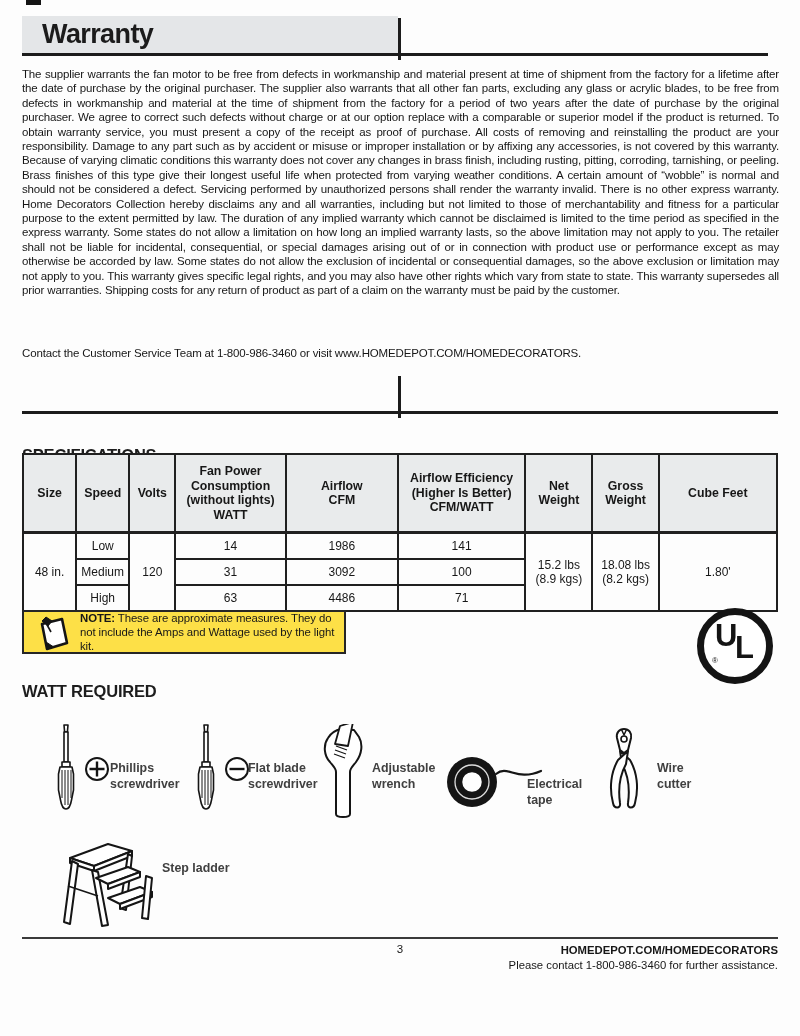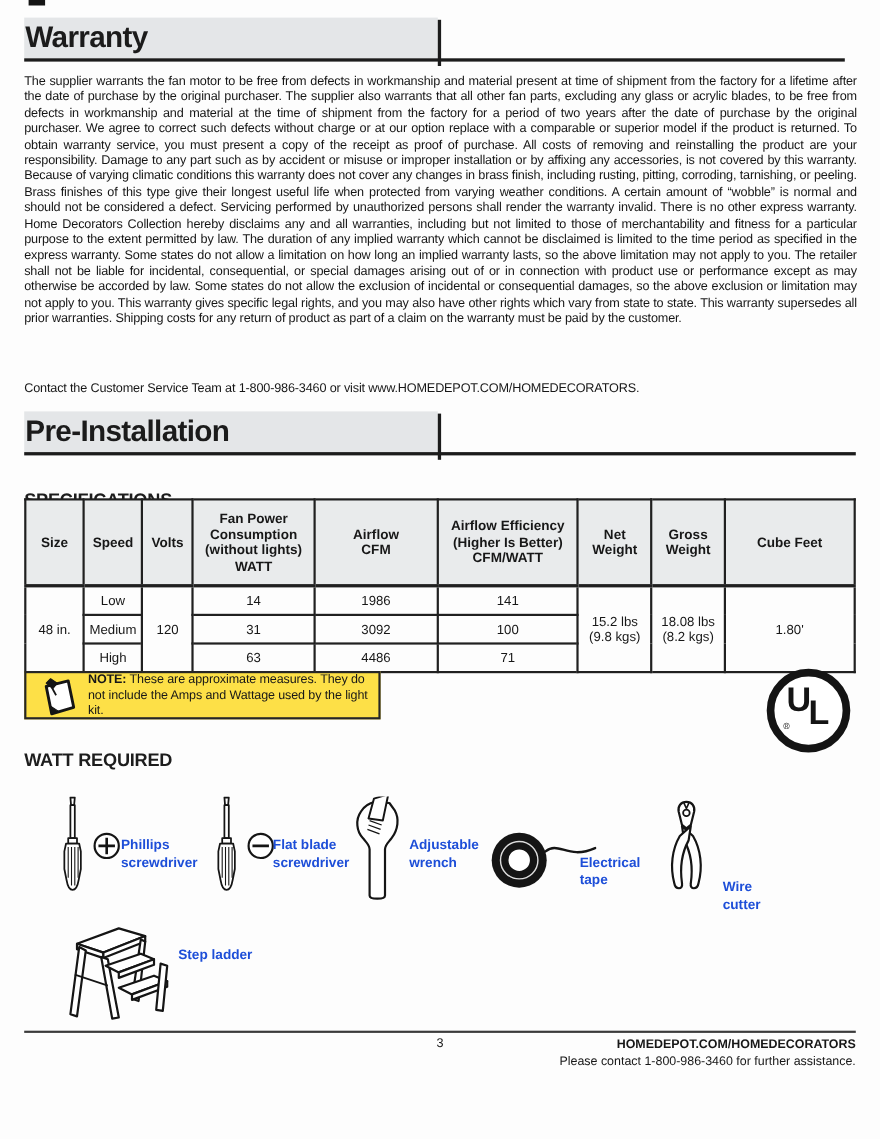--- a/index.html
+++ b/index.html
@@ -7,21 +7,21 @@
     position:relative; width:800px; height:1036px; background:#fdfdfd;
     font-family:"Liberation Sans", sans-serif; color:#171717; overflow:hidden;
   }
 
   .top-mark { position:absolute; left:26px; top:0; width:15px; height:5px; background:#141414; }
 
   
   .section-bar { position:absolute; left:22px; width:376px; height:37px; background:#e4e6e8; }
   .section-bar .t {
     font-size:27px; font-weight:bold; letter-spacing:-0.6px; line-height:37px;
-    padding-left:1px; color:#1b1b1b;
+    padding-left:20px; color:#1b1b1b;
   }
   .section-vline { position:absolute; width:3px; background:#1c1c1c; left:398px; }
   .section-rule { position:absolute; left:22px; height:3px; background:#1c1c1c; }
 
   .body-text {
     position:absolute; left:22px; width:757px; font-size:11.5px; line-height:14.4px;
     letter-spacing:-0.15px; text-align:justify; color:#161616;
   }
   .contact-line { position:absolute; left:22px; width:757px; font-size:11.5px; letter-spacing:-0.15px; }
 
@@ -45,21 +45,21 @@
   .note-label { font-weight:bold; }
 
   
   .ul-logo { position:absolute; left:697px; top:608px; width:62px; height:62px; border:7px solid #141414; border-radius:50%; background:#fff; }
   .ul-logo .ul-u { position:absolute; left:11px; top:3px; font-size:31px; font-weight:bold; color:#141414; }
   .ul-logo .ul-l { position:absolute; left:31px; top:15px; font-size:31px; font-weight:bold; color:#141414; }
   .ul-logo .ul-reg { position:absolute; left:8px; top:41px; font-size:8px; color:#141414; }
 
   
   .abs { position:absolute; }
-  .tool-label { position:absolute; font-size:12.4px; font-weight:bold; line-height:16px; white-space:pre-line; color:#1d4ed8; }
+  .tool-label { position:absolute; font-size:12.4px; font-weight:bold; line-height:16px; white-space:pre-line; color:#404040; }
 
   
   .footer-rule { position:absolute; left:22px; top:937px; width:756px; height:2px; background:#3b3b3b; }
   .footer-page { position:absolute; left:0; top:943px; width:800px; text-align:center; font-size:11.5px; }
   .footer-right { position:absolute; right:22px; top:943px; text-align:right; font-size:11.3px; line-height:15px; }
   .footer-right .site { font-weight:bold; }
   svg { display:block; }
 </style>
 </head>
 <body>
@@ -70,23 +70,20 @@
 
   <div class="section-bar" style="top:16px;">
     <div class="t">Warranty</div>
   </div>
   <div class="section-vline" style="top:18px; height:42px;"></div>
   <div class="section-rule" style="top:53px; width:746px;"></div>
 
   <div class="body-text" style="top:67px;">The supplier warrants the fan motor to be free from defects in workmanship and material present at time of shipment from the factory for a lifetime after the date of purchase by the original purchaser. The supplier also warrants that all other fan parts, excluding any glass or acrylic blades, to be free from defects in workmanship and material at the time of shipment from the factory for a period of two years after the date of purchase by the original purchaser. We agree to correct such defects without charge or at our option replace with a comparable or superior model if the product is returned. To obtain warranty service, you must present a copy of the receipt as proof of purchase. All costs of removing and reinstalling the product are your responsibility. Damage to any part such as by accident or misuse or improper installation or by affixing any accessories, is not covered by this warranty. Because of varying climatic conditions this warranty does not cover any changes in brass finish, including rusting, pitting, corroding, tarnishing, or peeling. Brass finishes of this type give their longest useful life when protected from varying weather conditions. A certain amount of “wobble” is normal and should not be considered a defect. Servicing performed by unauthorized persons shall render the warranty invalid. There is no other express warranty. Home Decorators Collection hereby disclaims any and all warranties, including but not limited to those of merchantability and fitness for a particular purpose to the extent permitted by law. The duration of any implied warranty which cannot be disclaimed is limited to the time period as specified in the express warranty. Some states do not allow a limitation on how long an implied warranty lasts, so the above limitation may not apply to you. The retailer shall not be liable for incidental, consequential, or special damages arising out of or in connection with product use or performance except as may otherwise be accorded by law. Some states do not allow the exclusion of incidental or consequential damages, so the above exclusion or limitation may not apply to you. This warranty gives specific legal rights, and you may also have other rights which vary from state to state. This warranty supersedes all prior warranties. Shipping costs for any return of product as part of a claim on the warranty must be paid by the customer.</div>
   <div class="contact-line" style="top:347px;">Contact the Customer Service Team at 1-800-986-3460 or visit www.HOMEDEPOT.COM/HOMEDECORATORS.</div>
 
-  <div class="section-bar" style="top:374px;">
-    <div class="t">Pre-Installation</div>
-  </div>
   <div class="section-vline" style="top:376px; height:42px;"></div>
   <div class="section-rule" style="top:411px; width:756px;"></div>
 
   <div class="sub-heading" style="top:446px;">SPECIFICATIONS</div>
 
   <table class="spec">
     <colgroup>
       <col style="width:53px">
         <col style="width:53px">
         <col style="width:46px">
@@ -119,21 +116,21 @@
     </tr>
     <tr>
       <td rowspan="3">48 in.</td>
       <td>Low</td>
       <td rowspan="3">120</td>
       <td>14</td>
       <td>1986</td>
       <td>141</td>
       <td rowspan="3">
         <span class="ln">15.2 lbs</span>
-        <span class="ln">(9.8 kgs)</span>
+        <span class="ln">(8.9 kgs)</span>
       </td>
       <td rowspan="3">
         <span class="ln">18.08 lbs</span>
         <span class="ln">(8.2 kgs)</span>
       </td>
       <td rowspan="3">1.80'</td>
     </tr>
     <tr>
       <td>Medium</td>
       <td>31</td>
@@ -240,21 +237,21 @@
     <svg width="48" height="92" viewBox="0 0 48 92">
       <g fill="#fff" stroke="#151515" stroke-width="2" stroke-linejoin="round">
         <path d="M24 3 C19 3 16 7 17 12 L20 24 L24 27 L28 24 L31 12 C32 7 29 3 24 3 Z"></path>
         <path d="M21.5 3.5 L24 9 L26.5 3.5" fill="none" stroke-width="1.5"></path>
         <circle cx="24" cy="13" r="3" stroke-width="1.6"></circle>
         <path d="M20 25 L30 34 C37 46 39 62 35 77 C34 83 27 83 28 77 C30 63 28 49 22 38 Z"></path>
         <path d="M28 25 L18 34 C11 46 9 62 13 77 C14 83 21 83 20 77 C18 63 20 49 26 38 Z"></path>
       </g>
     </svg>
   </div>
-  <div class="tool-label" style="left:657px; top:760px;margin-top:38px;">Wire
+  <div class="tool-label" style="left:657px; top:760px;">Wire
 cutter</div>
 
   <div class="abs" style="left:58px; top:836px;">
     <svg width="104" height="98" viewBox="0 0 104 98">
       <g fill="#fff" stroke="#151515" stroke-width="2" stroke-linejoin="round">
         <path d="M12 22 L50 8 L74 15 L36 30 Z"></path>
         <path d="M12 22 L12 27 L36 35 L36 30 Z"></path>
         <path d="M36 30 L74 15 L74 20 L36 35 Z"></path>
         <path d="M14 25 L6 86 L12 88 L20 28 Z"></path>
         <path d="M70 18 L62 72 L68 74 L74 20 Z"></path>

